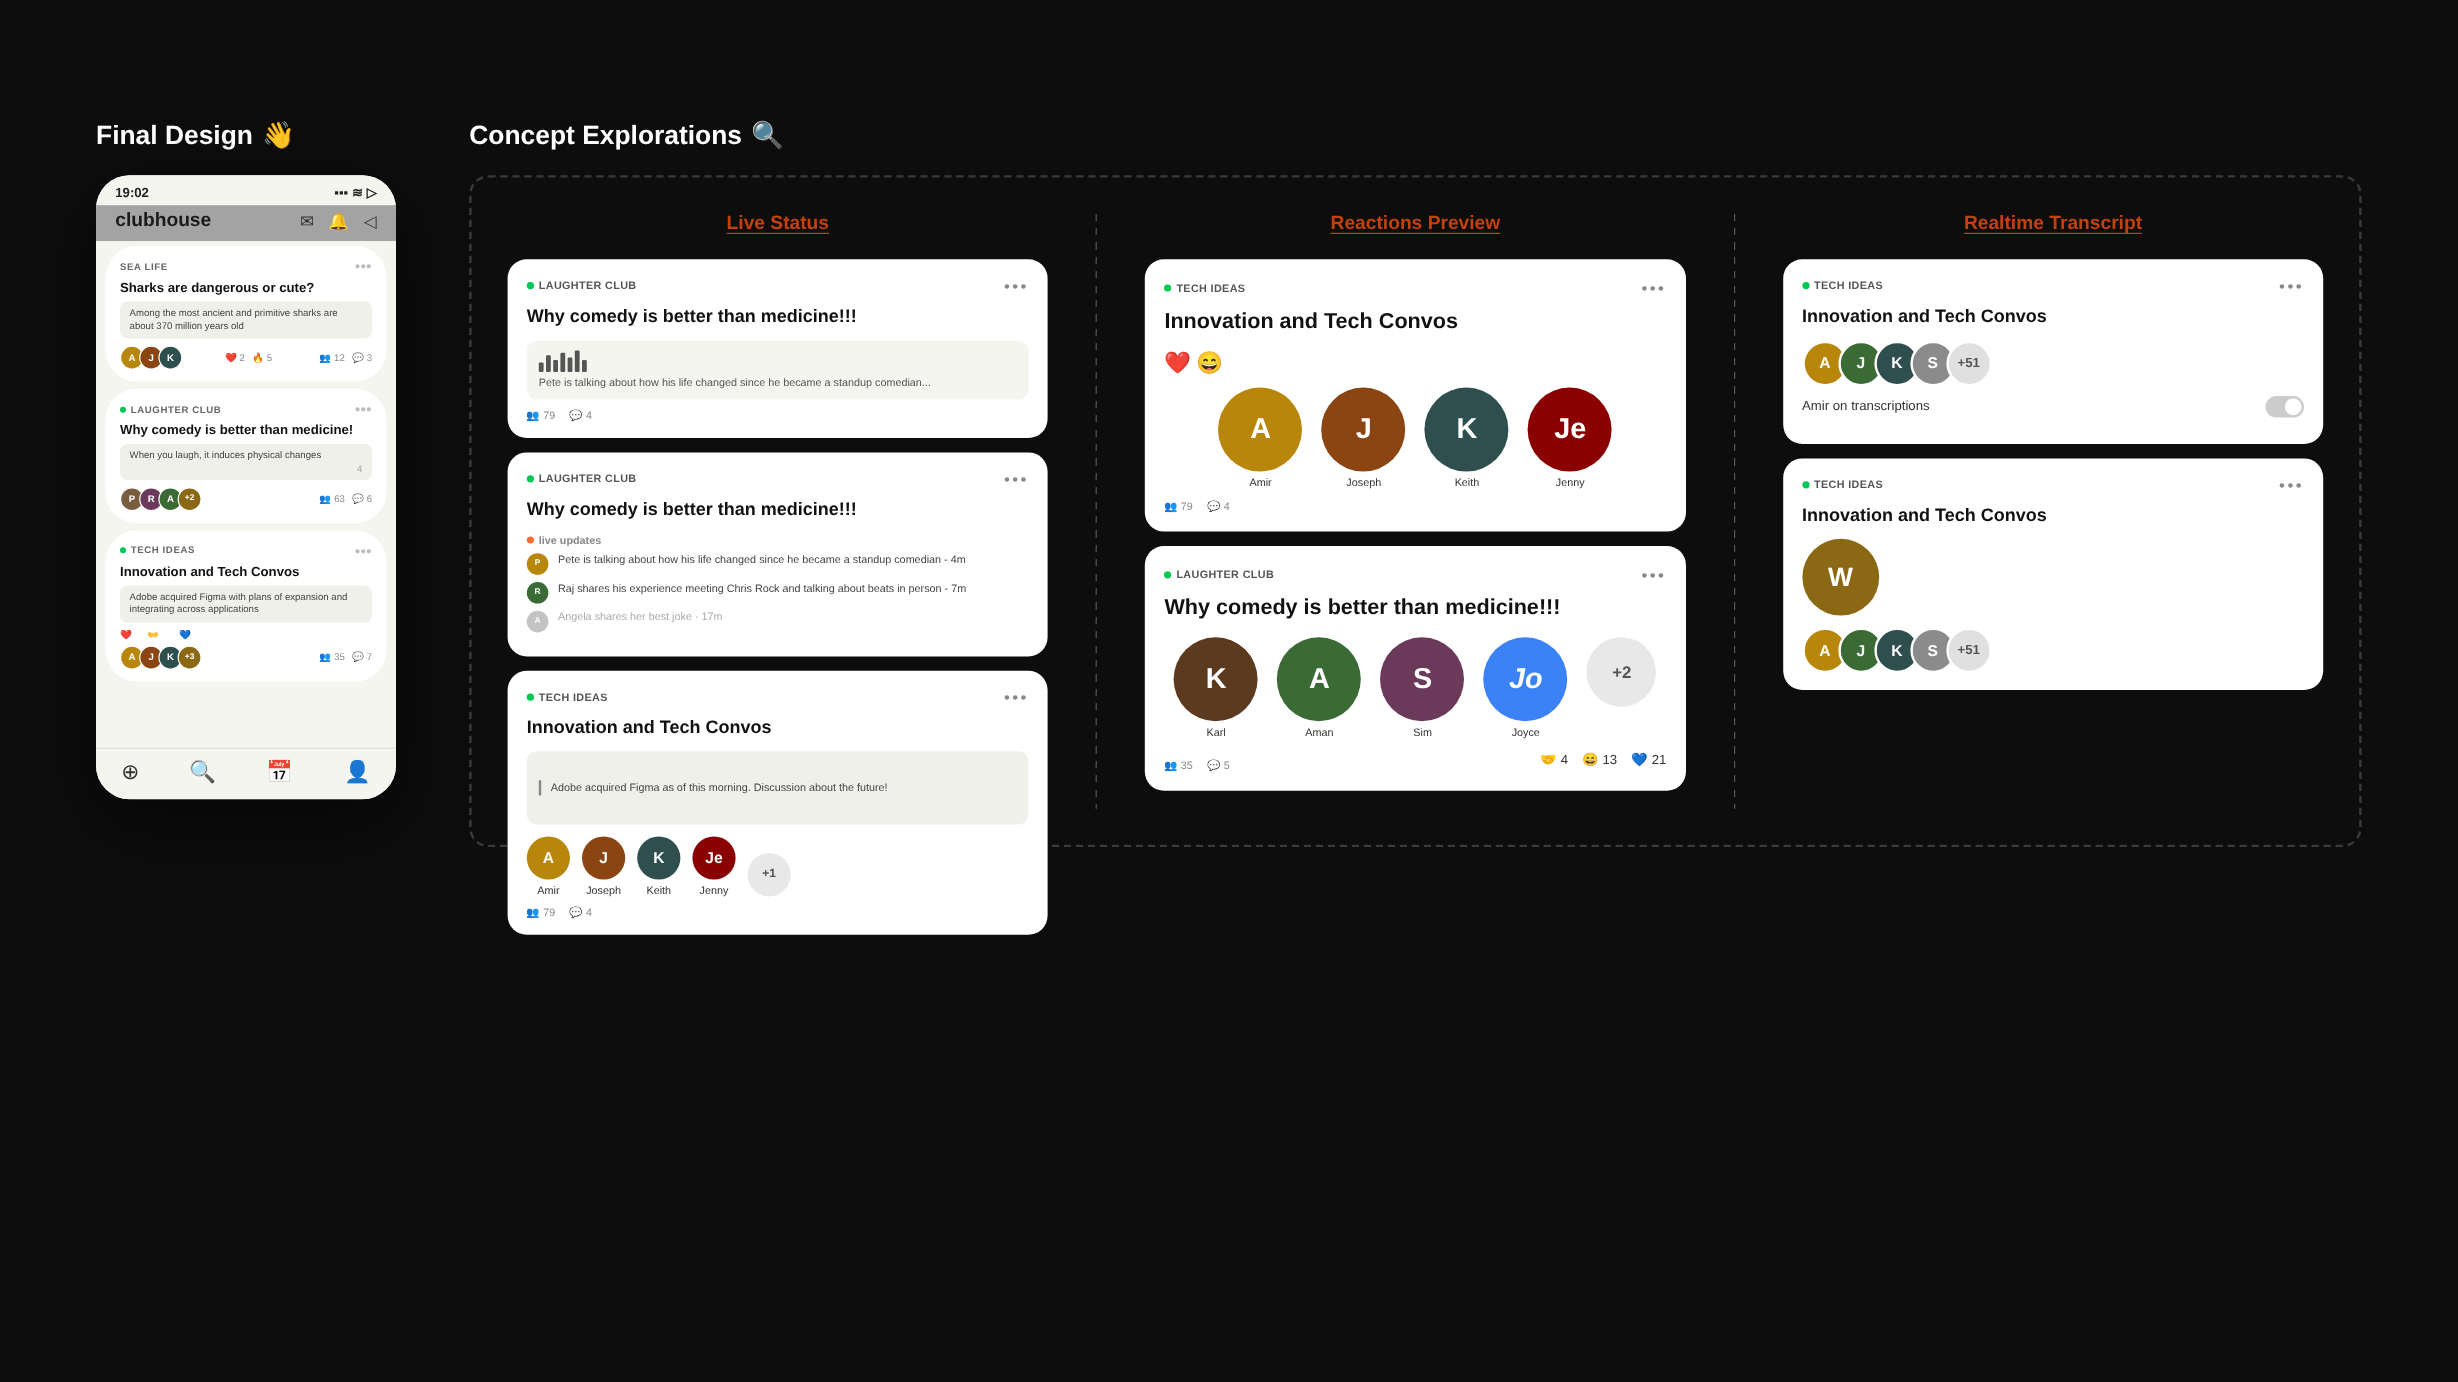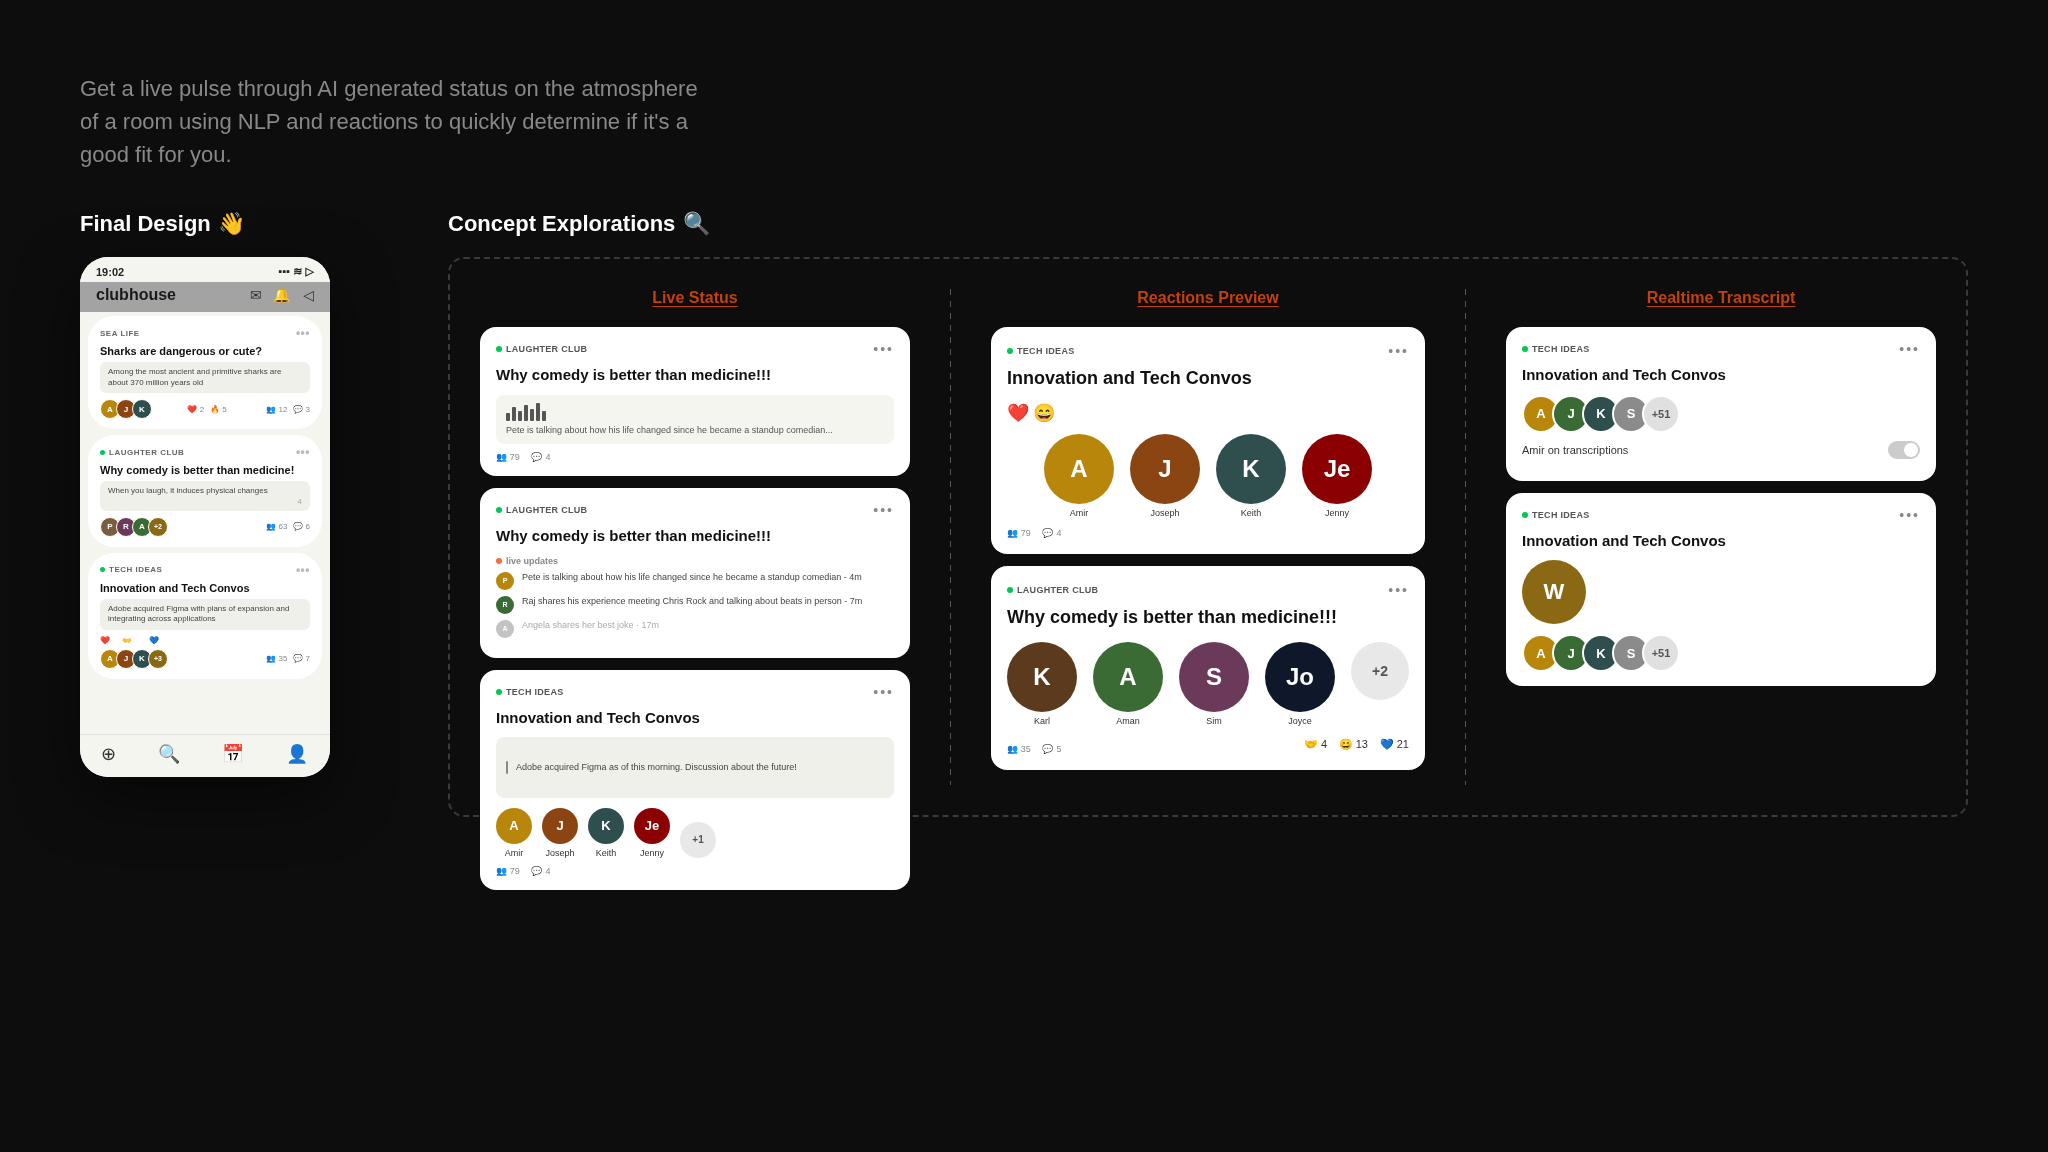--- a/index.html
+++ b/index.html
@@ -32,21 +32,21 @@
       font-size: 22px;
       line-height: 1.5;
       max-width: 640px;
       padding-top: 12px;
     }
 
     
     .main-layout {
       display: flex;
       padding: 0 80px;
-      gap: 88px;
+      gap: 31px;
       height: 860px;
     }
 
     
     .left-panel {
       width: 280px;
       flex-shrink: 0;
     }
     .section-title {
       font-size: 22px;
@@ -454,21 +454,20 @@
       background: #e0e0e0;
       display: flex; align-items: center; justify-content: center;
       font-size: 11px; font-weight: 700; color: #555;
       border: 2px solid #fff;
     }
   </style>
 </head>
 <body>
 
 <div class="header">
-  <p class="header-desc">Get a live pulse through AI generated status on the atmosphere of a room using NLP and reactions to quickly determine if it's a good fit for you.</p>
 </div>
 
 <div class="main-layout">
 
   <div class="left-panel">
     <div class="section-title">
       <span>Final Design</span>
       <span class="emoji">👋</span>
     </div>
 
@@ -742,21 +741,21 @@
             </div>
             <div class="speaker-item">
               <div class="speaker-avatar-lg" style="background:#3a6b35;">A</div>
               <div class="speaker-name">Aman</div>
             </div>
             <div class="speaker-item">
               <div class="speaker-avatar-lg" style="background:#6b3a5b;">S</div>
               <div class="speaker-name">Sim</div>
             </div>
             <div class="speaker-item">
-              <div class="speaker-avatar-lg" style="background:#0f172a;">Jo</div>
+              <div class="speaker-avatar-lg" style="background:#3b82f6;font-style:italic;">Jo</div>
               <div class="speaker-name">Joyce</div>
             </div>
             <div class="speaker-item">
               <div class="plus-badge">+2</div>
               <div class="speaker-name"> </div>
             </div>
           </div>
           <div style="display:flex;justify-content:space-between;align-items:center;margin-top:6px;">
             <div class="card-footer">
               <span class="footer-count">👥 35</span>

